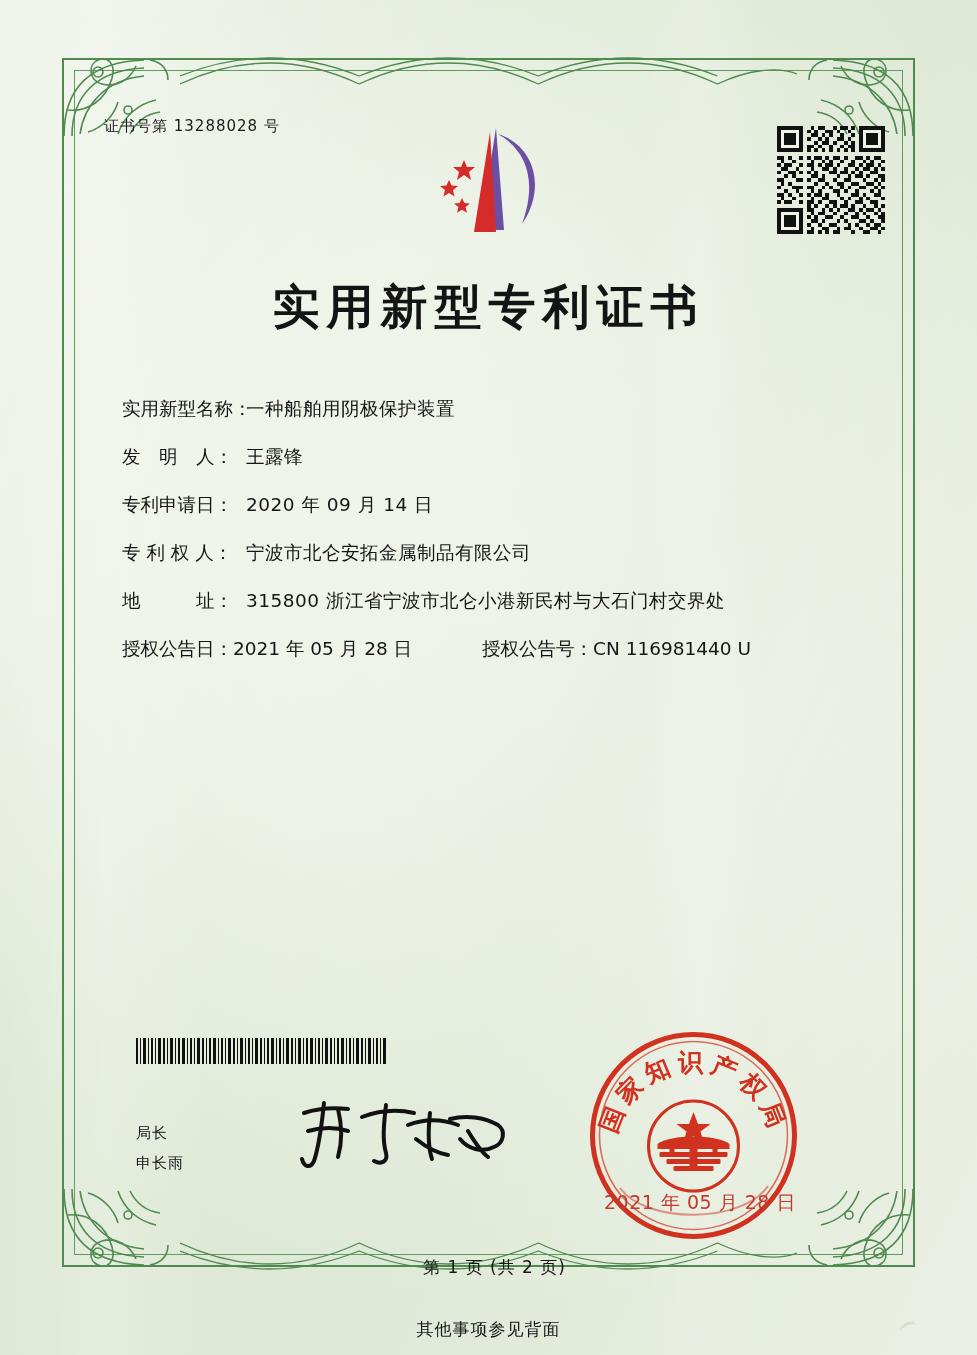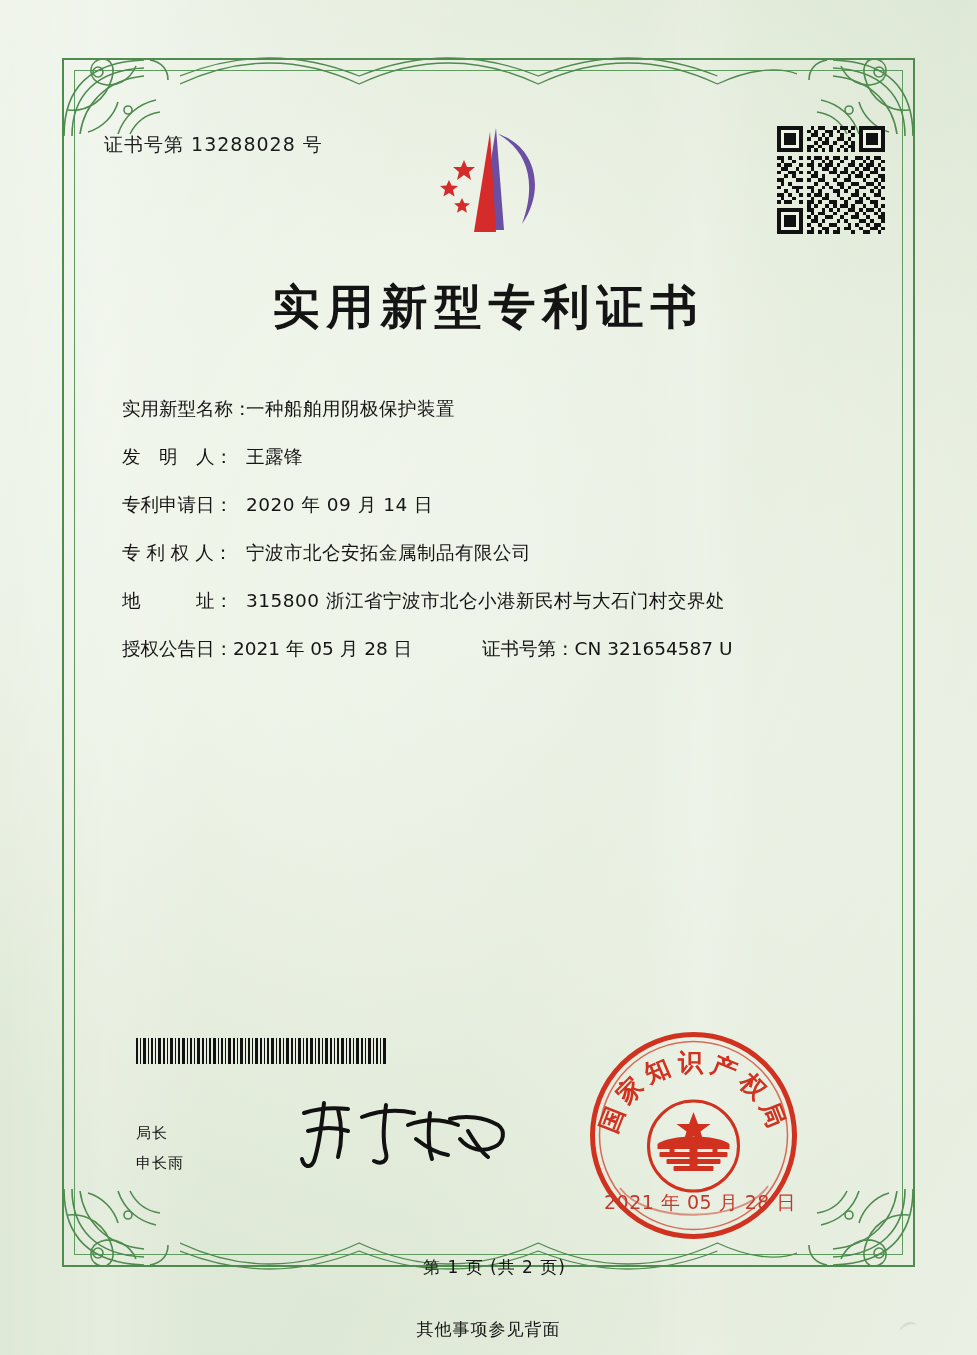--- a/index.html
+++ b/index.html
@@ -57,22 +57,22 @@
   .edge-bottom {
     position: absolute;
     left: 180px; right: 180px; bottom: 78px; height: 40px;
     transform: scaleY(-1);
     pointer-events:none;
   }
 
   
   .cert-no {
     position: absolute;
-    left: 104px; top: 132px;
-    font-size: 19px;
+    left: 104px; top: 117px;
+    font-size: 15px;
     letter-spacing: 1px;
     color: #1a1a1a;
     font-family: "DejaVu Sans", sans-serif;
     white-space: nowrap;
   }
   .logo {
     position: absolute;
     left: 418px; top: 120px;
     width: 140px; height: 128px;
   }
@@ -383,21 +383,21 @@
     </div>
     <div class="field">
       <span class="lbl">地　　　址：</span>
       <span class="val">315800 浙江省宁波市北仑小港新民村与大石门村交界处</span>
     </div>
     <div class="field-row-2col">
       <span class="c1">
         <span>授权公告日：</span><span>2021 年 05 月 28 日</span>
       </span>
       <span class="c2">
-        <span>证书号第：</span><span>CN 321654587 U</span>
+        <span>授权公告号：</span><span>CN 116981440 U</span>
       </span>
     </div>
   </div>
 
 
   <div class="barcode">
     <svg width="252" height="26" viewBox="0 0 252 26" shape-rendering="crispEdges">
       <g fill="#111">
         <rect x="0" y="0" width="2" height="26"></rect>
           <rect x="4" y="0" width="1" height="26"></rect>

